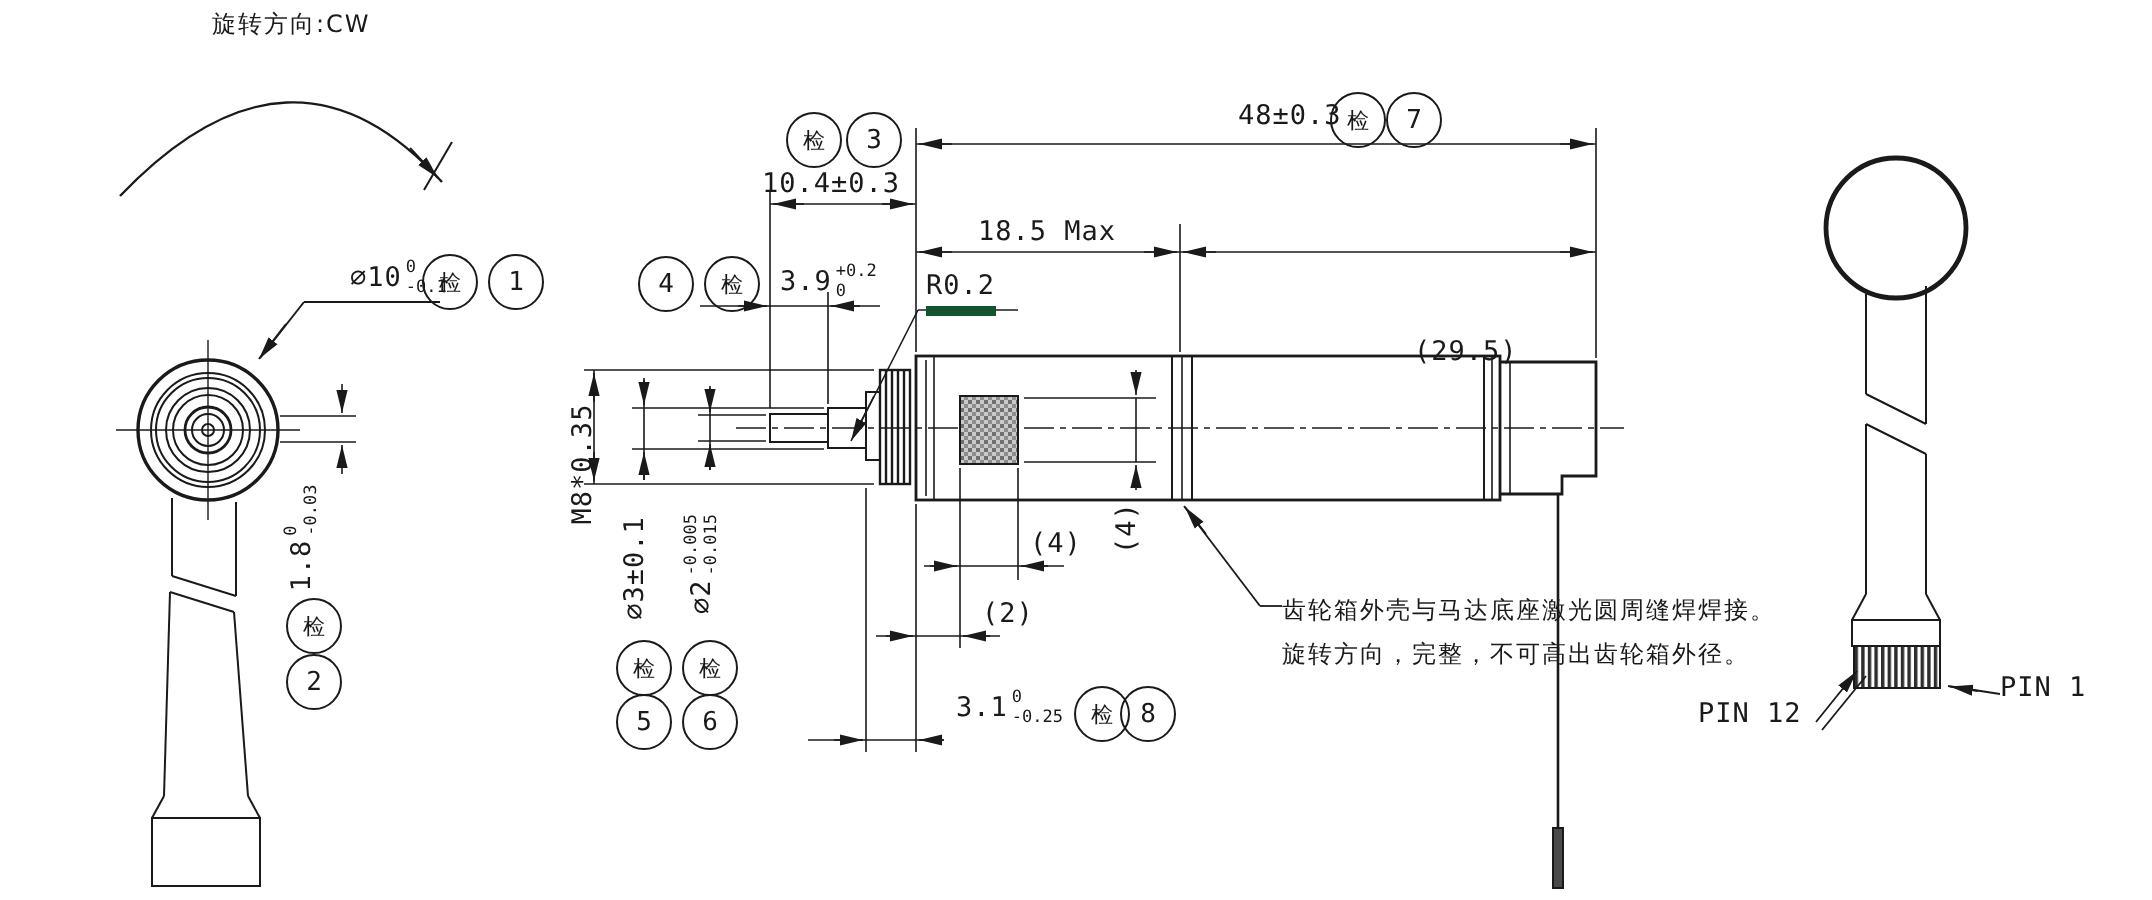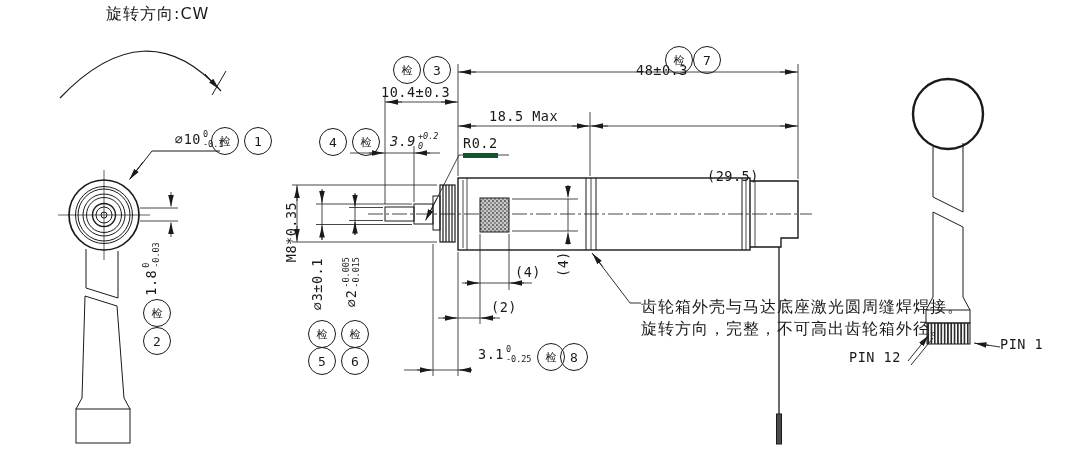--- a/index.html
+++ b/index.html
@@ -1,20 +1,20 @@
 <!DOCTYPE html>
 <html><head>
 <meta charset="utf-8">
 <style>
   html,body{margin:0;padding:0;background:#ffffff;}
   #stage{position:relative;width:1076px;height:450px;background:#ffffff;overflow:hidden;
          font-family:"DejaVu Sans Mono","Liberation Mono",monospace;color:#1a1a1a;}
   svg{position:absolute;left:0;top:0;}
   .txt{position:absolute;white-space:nowrap;font-size:13.5px;letter-spacing:0.5px;line-height:1;}
-  .cjk{font-family:"DejaVu Sans","Liberation Sans",sans-serif;font-size:16px;letter-spacing:1px;}
+  .cjk{font-family:"DejaVu Sans","Liberation Sans",sans-serif;font-size:12px;letter-spacing:1px;}
   .dim{display:inline-flex;align-items:center;}
   .tol{display:inline-flex;flex-direction:column;justify-content:center;
        font-size:8.5px;line-height:1.15;margin-left:2px;letter-spacing:0;}
   .vert{transform:translate(-50%,-50%) rotate(-90deg);}
   .badge{position:absolute;width:26px;height:26px;border:1.2px solid #1a1a1a;border-radius:50%;
          display:flex;align-items:center;justify-content:center;font-size:13px;
          transform:translate(-50%,-50%);background:#fff0;}
   .badge.jian{font-size:11px;font-family:"DejaVu Sans","Liberation Sans",sans-serif;}
   .underline{border-bottom:5px solid #14532d;padding-bottom:2px;}
 </style>
@@ -234,32 +234,32 @@
   <div class="txt dim vert" style="left:152px;top:269px;">
     <span>1.8</span>
     <span class="tol">
       <span>0</span>
       <span>-0.03</span>
     </span>
   </div>
 
   <div class="txt" style="left:381px;top:86px;">10.4±0.3</div>
 
-  <div class="txt dim" style="left:390px;top:132px;font-style:italic;">
+  <div class="txt dim" style="left:390px;top:132px;">
     <span>3.9</span>
     <span class="tol">
       <span>+0.2</span>
       <span>0</span>
     </span>
   </div>
 
   <div class="txt underline" style="left:463px;top:137px;">R0.2</div>
   <div class="txt" style="left:489px;top:110px;">18.5 Max</div>
   <div class="txt" style="left:707px;top:126px;margin-top:44px;">(29.5)</div>
-  <div class="txt" style="left:636px;top:52px;margin-top:12px;">48±0.3</div>
+  <div class="txt" style="left:619px;top:52px;">48±0.3</div>
 
   <div class="txt vert" style="left:292px;top:232px;">M8*0.35</div>
   <div class="txt vert" style="left:318px;top:284px;">∅3±0.1</div>
 
   <div class="txt dim vert" style="left:352px;top:282px;">
     <span>∅2</span>
     <span class="tol">
       <span>-0.005</span>
       <span>-0.015</span>
     </span>

